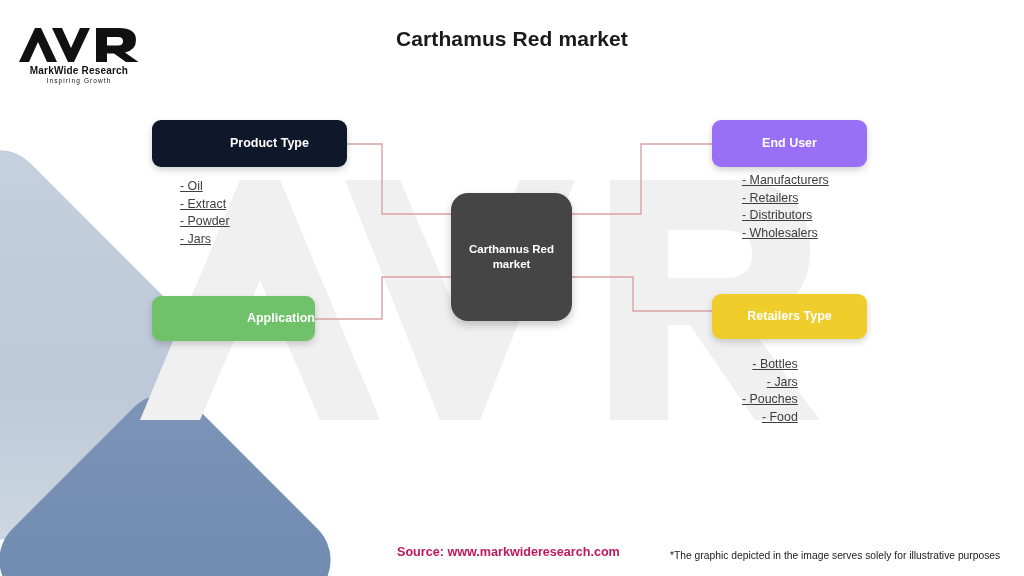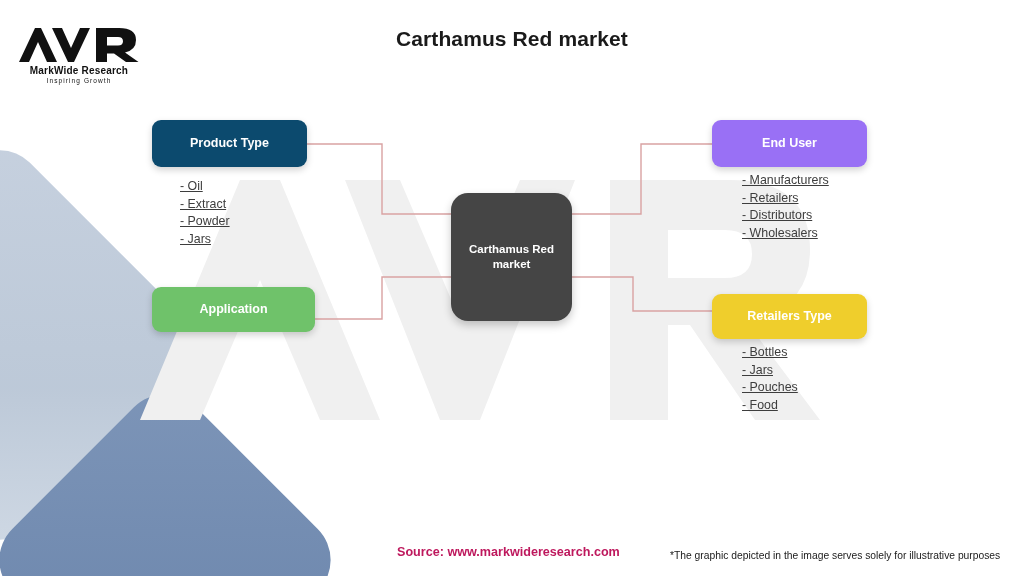--- a/index.html
+++ b/index.html
@@ -110,25 +110,25 @@
   }
   .seg-list div { white-space: nowrap; }
 
   
   #head-product   { left: 152px; top: 120px; width: 155px; height: 47px; }
   #list-product   { left: 180px; top: 178px; }
 
   #head-enduser   { left: 712px; top: 120px; width: 155px; height: 47px; }
   #list-enduser   { left: 742px; top: 172px; }
 
-  #head-application { left: 152px; top: 287px; width: 163px; height: 45px; }
+  #head-application { left: 152px; top: 296px; width: 163px; height: 45px; justify-content: flex-end; }
   #list-application { left: 180px; top: 359px; }
 
   #head-packaging { left: 712px; top: 294px; width: 155px; height: 45px; }
-  #list-packaging { left: 742px; top: 344px; }
+  #list-packaging { left: 742px; top: 356px; text-align: right; }
 
   
   .center-node {
     position: absolute;
     left: 451px;
     top: 193px;
     width: 121px;
     height: 128px;
     background: #454545;
     border-radius: 17px;
@@ -212,21 +212,21 @@
 
         <path d="M712,144 L641,144 L641,214 L572,214"></path>
 
         <path d="M315,319 L382,319 L382,277 L451,277"></path>
 
         <path d="M712,311 L633,311 L633,277 L572,277"></path>
       </g>
     </svg>
   </div>
 
-  <div class="seg-head" id="head-product" style="background:#0c4a6e;">
+  <div class="seg-head" id="head-product" style="background:#0f172a;padding-left:40px;">
     <span>Product Type</span>
   </div>
   <div class="seg-list" id="list-product">
     <div>- Oil</div>
     <div>- Extract</div>
     <div>- Powder</div>
     <div>- Jars</div>
   </div>
 
   <div class="seg-head" id="head-enduser" style="background:#9970f5;">

